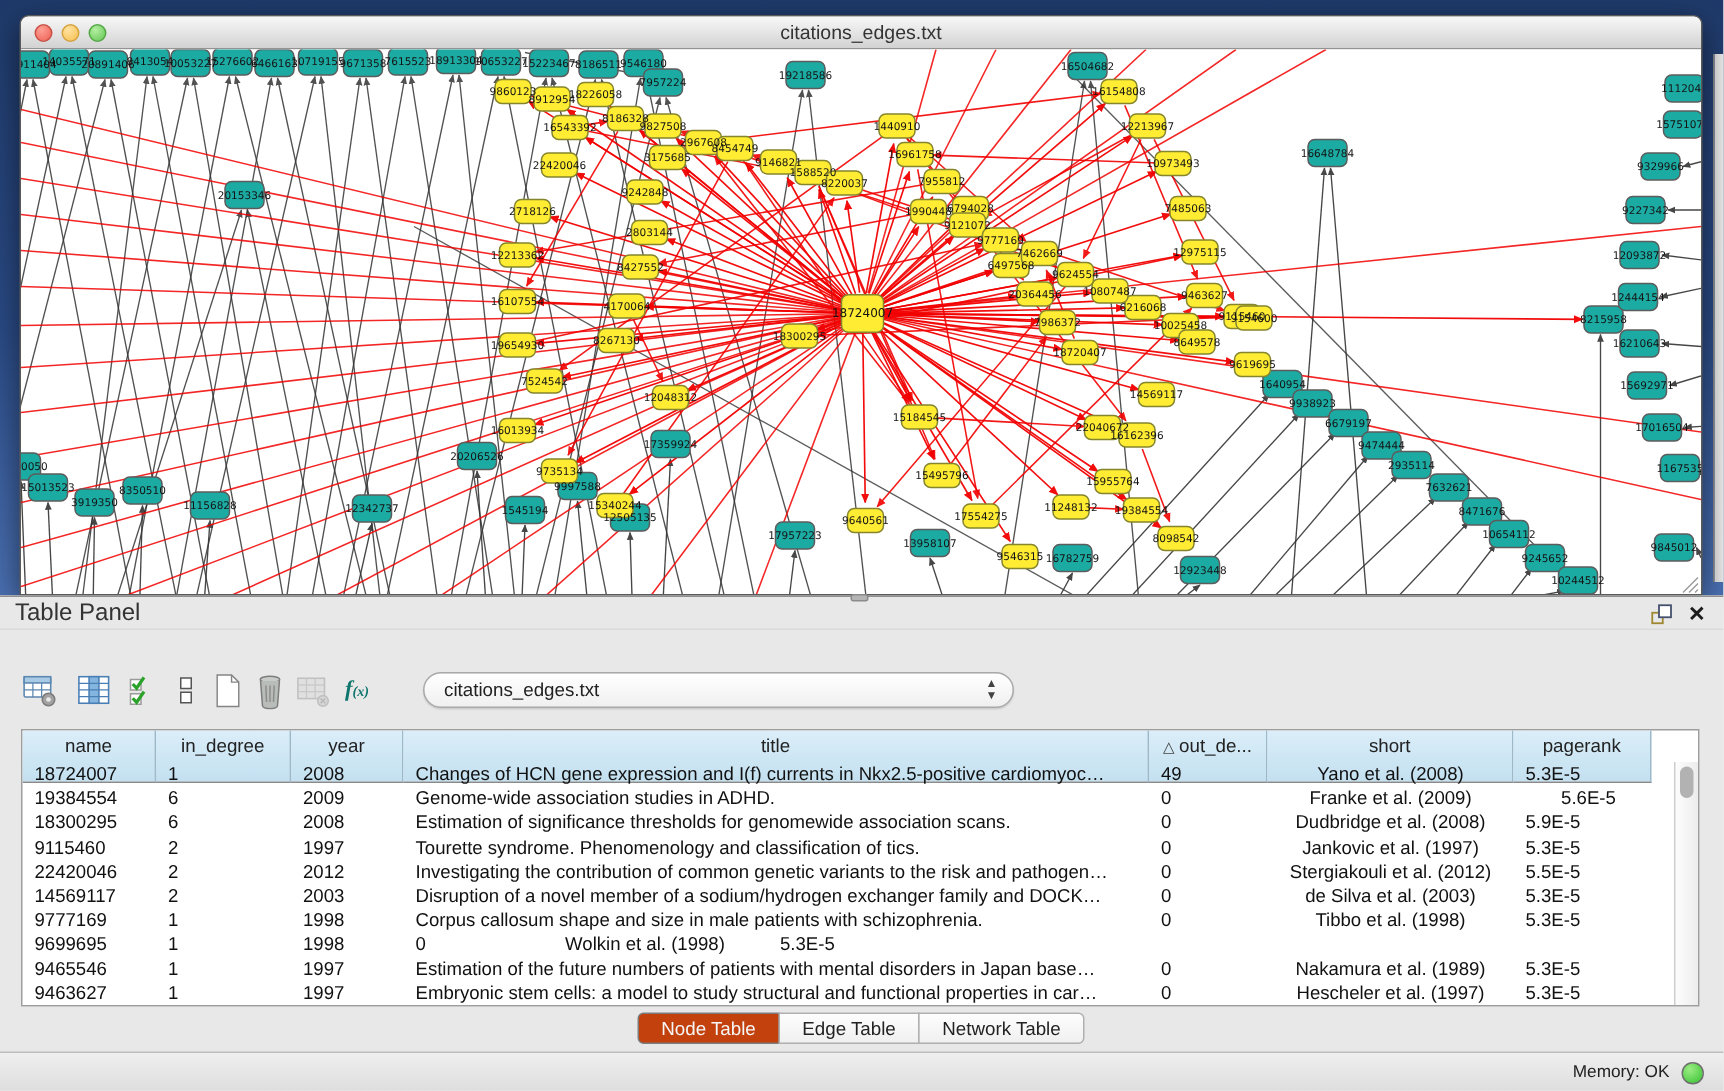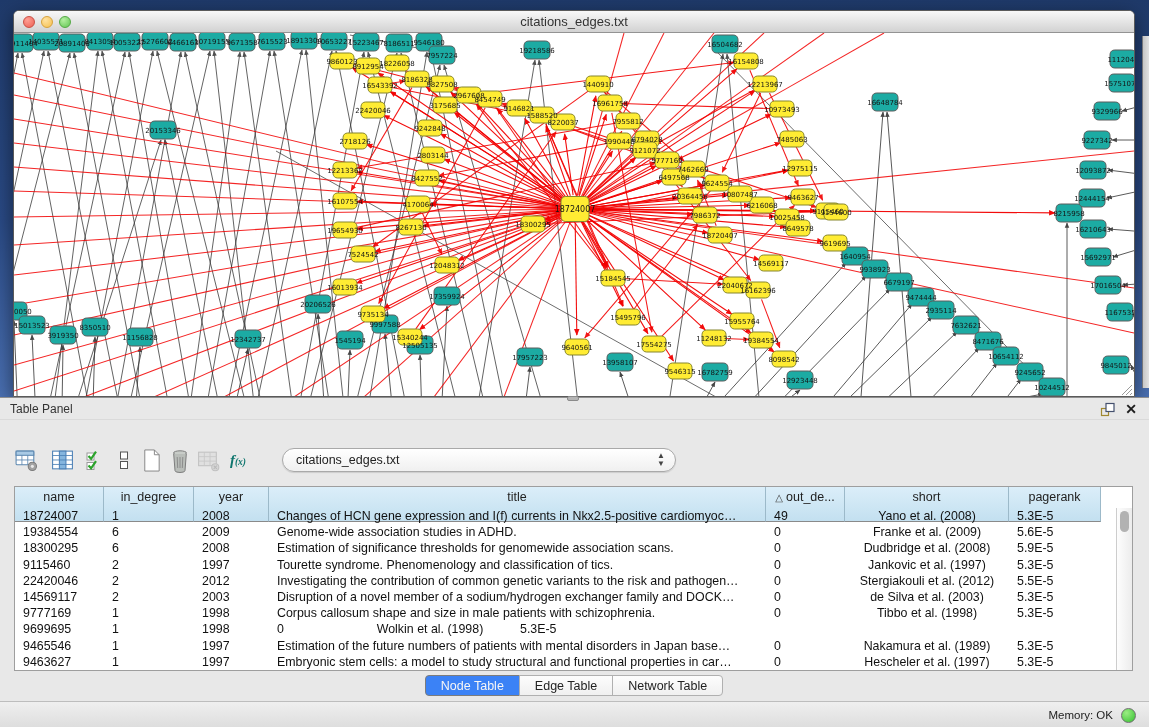--- a/index.html
+++ b/index.html
@@ -29,21 +29,21 @@
   .grip { position:absolute; right:1px; bottom:1px; }
 
   
   .splitdots { position:absolute; left:567px; top:396px; width:12px; height:5px;
     background:#b5b5b5; border:1px solid #8b8b8b; border-radius:2px; z-index:5; }
 
   
   .table-panel { position:absolute; left:0; top:397px; width:1149px; height:330px;
     background:#e8e8e8; border-top:1px solid #8f8f8f; }
   .panel-header { position:relative; height:22px; border-bottom:1px solid #dadada; }
-  .panel-title { position:absolute; left:10px; line-height:22px; font-size:12px; color:#333; }
+  .panel-title { position:absolute; left:10px; line-height:22px; font-size:16px; color:#333; }
   .float-icon { position:absolute; right:34px; top:4px; width:15px; height:15px; cursor:pointer; }
   .close-icon { position:absolute; right:12px; top:1px; font-size:14px; font-weight:bold;
     color:#1c1c1c; cursor:pointer; line-height:20px; }
 
   .toolbar { position:absolute; left:0; top:48px; height:28px; width:100%; }
   .tbtn { position:absolute; top:0; width:28px; height:28px; display:flex;
     align-items:center; justify-content:center; cursor:pointer; }
   .fx-text { font-family:"Liberation Serif", serif; font-style:italic; font-size:15px;
     font-weight:bold; color:#0f766e; }
   .fx-text small { font-size:9.5px; font-weight:bold; }
@@ -72,21 +72,21 @@
   .vscroll .thumb { position:absolute; left:3px; top:3px; width:9px; height:21px;
     background:#b2b2b2; border-radius:5px; }
 
   .tabs { position:absolute; left:0; top:277px; width:100%; display:flex;
     justify-content:center; }
   .seg { height:21px; line-height:20px; font-size:12.5px; color:#222; padding:0 15px;
     background:linear-gradient(180deg,#fdfdfd,#f0f0f0); border:1px solid #b0b0b0;
     margin-left:-1px; cursor:pointer; }
   .seg.first { border-radius:4px 0 0 4px; }
   .seg.last  { border-radius:0 4px 4px 0; }
-  .seg.active { background:#3b82f6; color:#f6f6f6; border-color:#7c7c7c; }
+  .seg.active { background:#c2410c; color:#f6f6f6; border-color:#7c7c7c; }
 
   .statusbar { position:absolute; left:0; top:303px; width:100%; height:27px;
     background:linear-gradient(180deg,#efefef,#dddddd); border-top:1px solid #bdbdbd; }
   .mem-label { position:absolute; right:36px; line-height:27px; font-size:11.5px; color:#222; }
   .memled { position:absolute; right:13px; top:6px; width:15px; height:15px; border-radius:50%;
     background:radial-gradient(circle at 35% 30%,#9bed83,#35c131); border:1px solid #6f6f6f; }
 </style>
 </head>
 <body>
 
@@ -703,21 +703,21 @@
             <div class="td center" style="width: 164px;">Yano et al. (2008)</div>
             <div class="td" style="width: 92px;">5.3E-5</div>
           </div>
           <div class="tr">
             <div class="td" style="width: 89px;">19384554</div>
             <div class="td" style="width: 90px;">6</div>
             <div class="td" style="width: 75px;">2009</div>
             <div class="td" style="width: 497px;">Genome-wide association studies in ADHD.</div>
             <div class="td" style="width: 79px;">0</div>
             <div class="td center" style="width: 164px;">Franke et al. (2009)</div>
-            <div class="td" style="width: 92px;">5.6E-5</div>
+            <div class="td" style="width: 92px; text-align: center;">5.6E-5</div>
           </div>
           <div class="tr">
             <div class="td" style="width: 89px;">18300295</div>
             <div class="td" style="width: 90px;">6</div>
             <div class="td" style="width: 75px;">2008</div>
             <div class="td" style="width: 497px;">Estimation of significance thresholds for genomewide association scans.</div>
             <div class="td" style="width: 79px;">0</div>
             <div class="td center" style="width: 164px;">Dudbridge et al. (2008)</div>
             <div class="td" style="width: 92px;">5.9E-5</div>
           </div>

